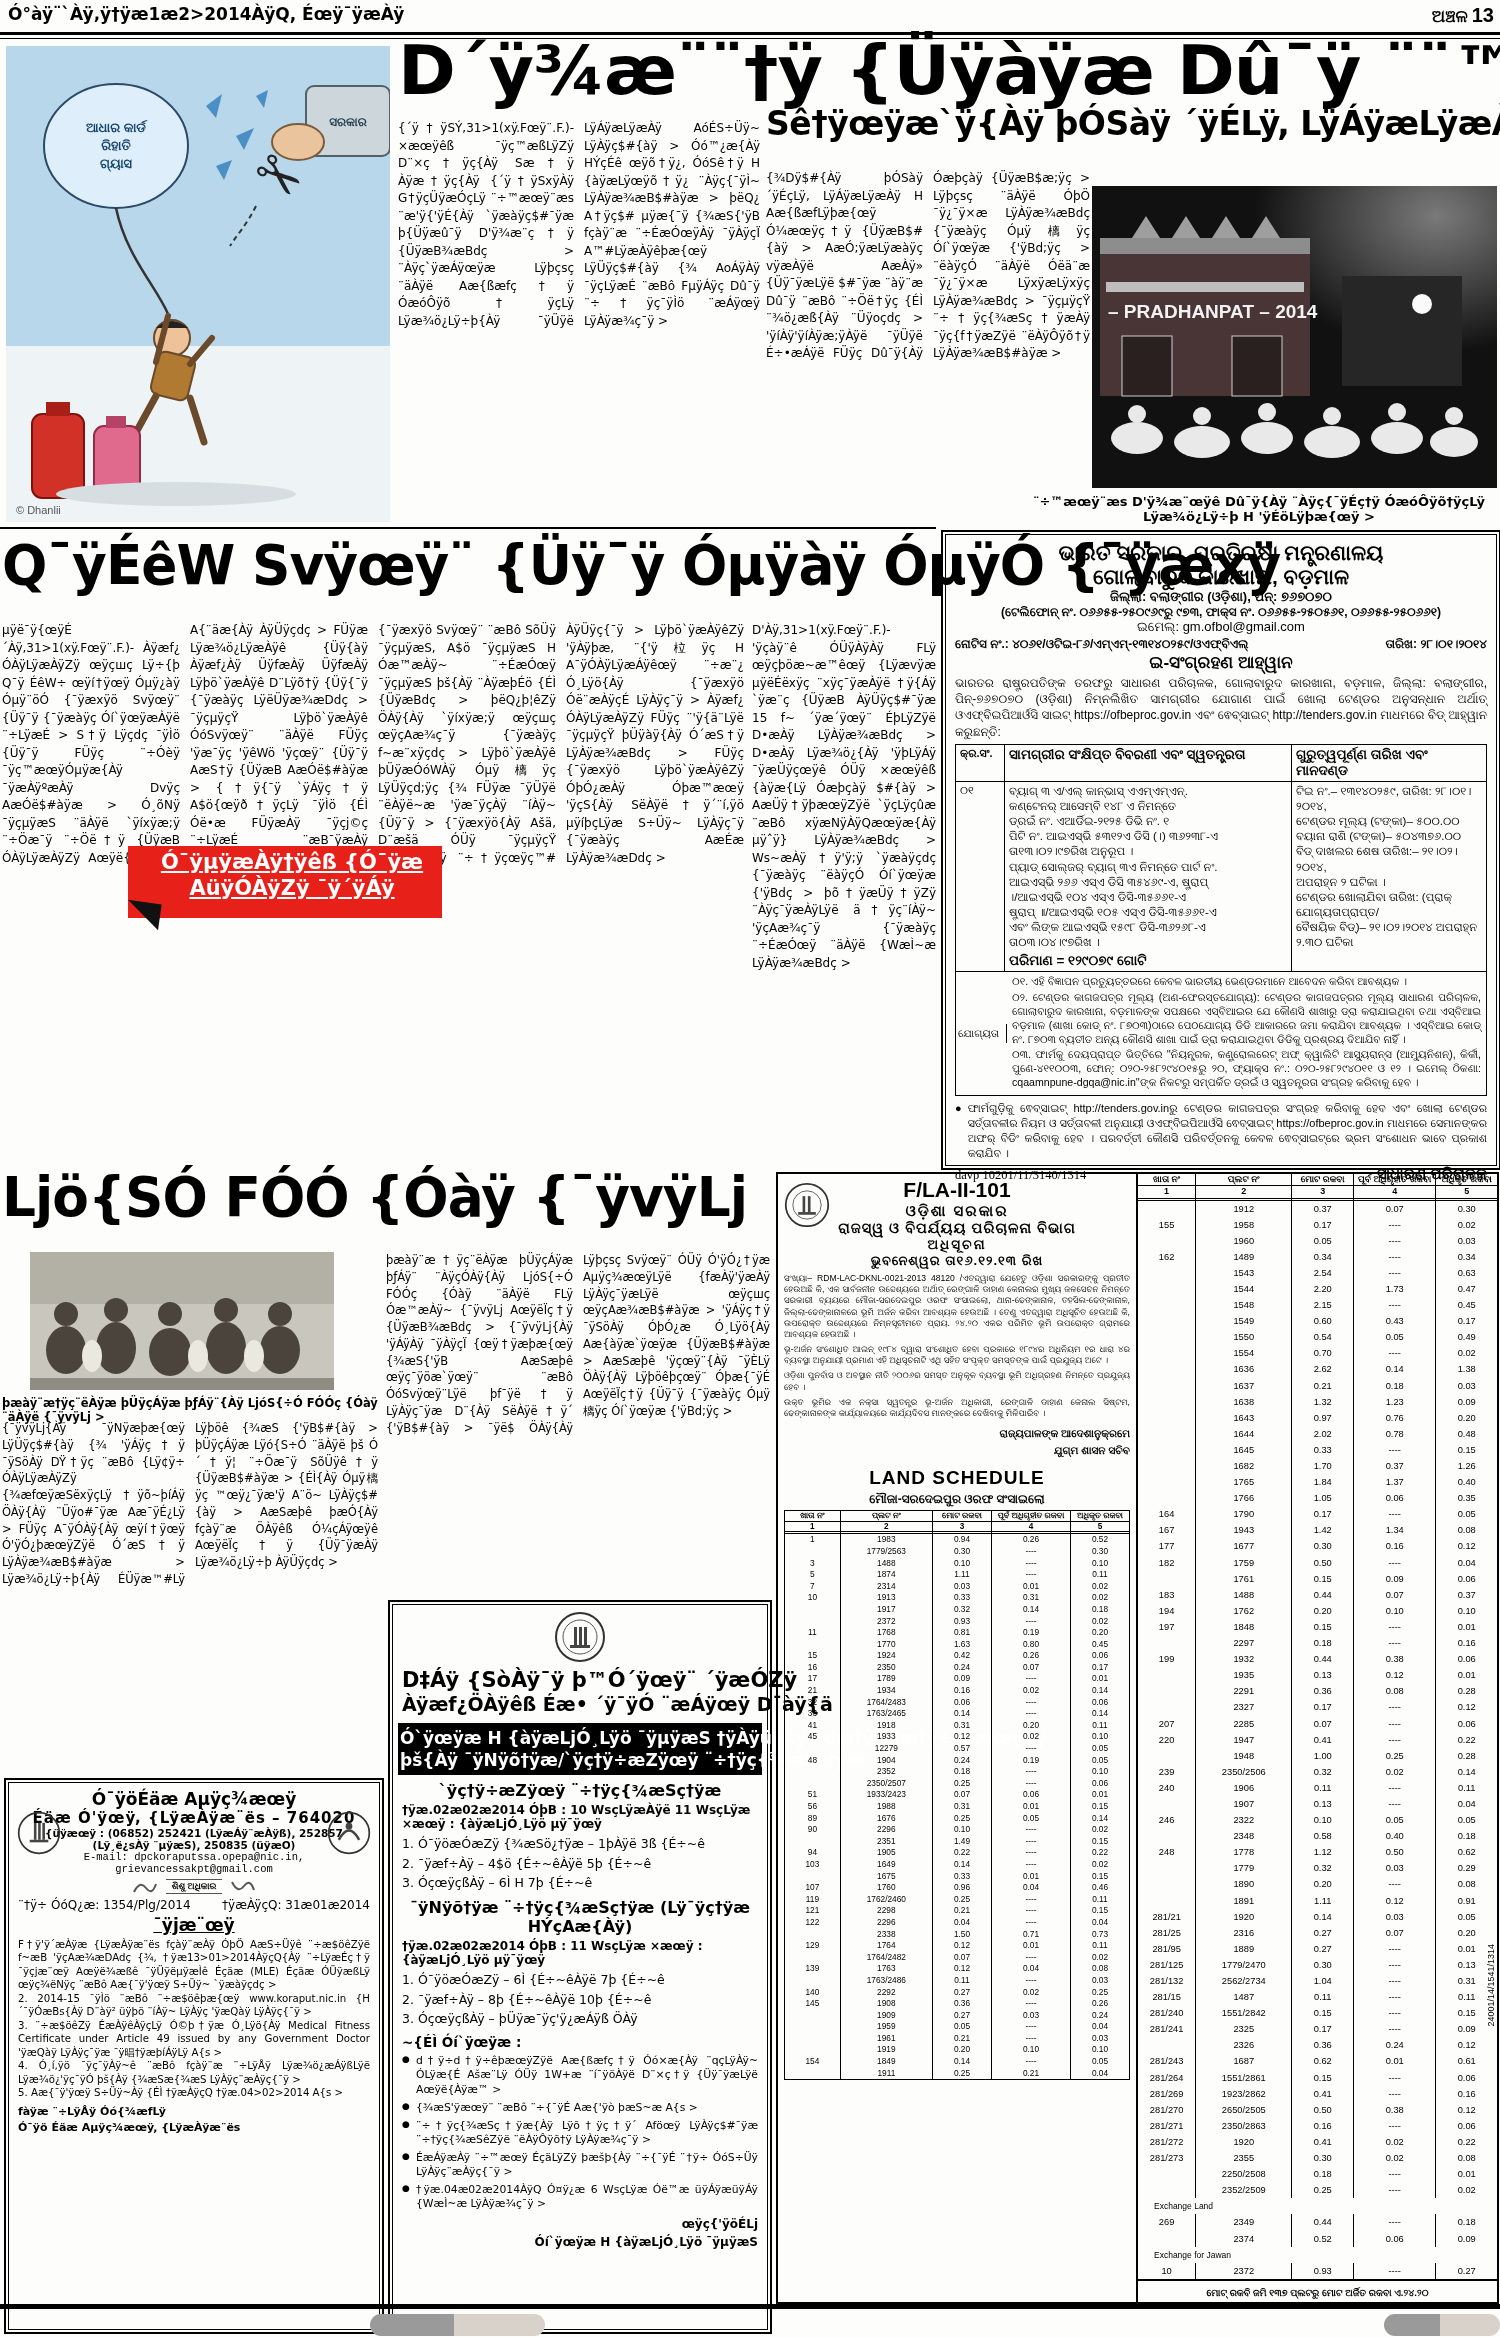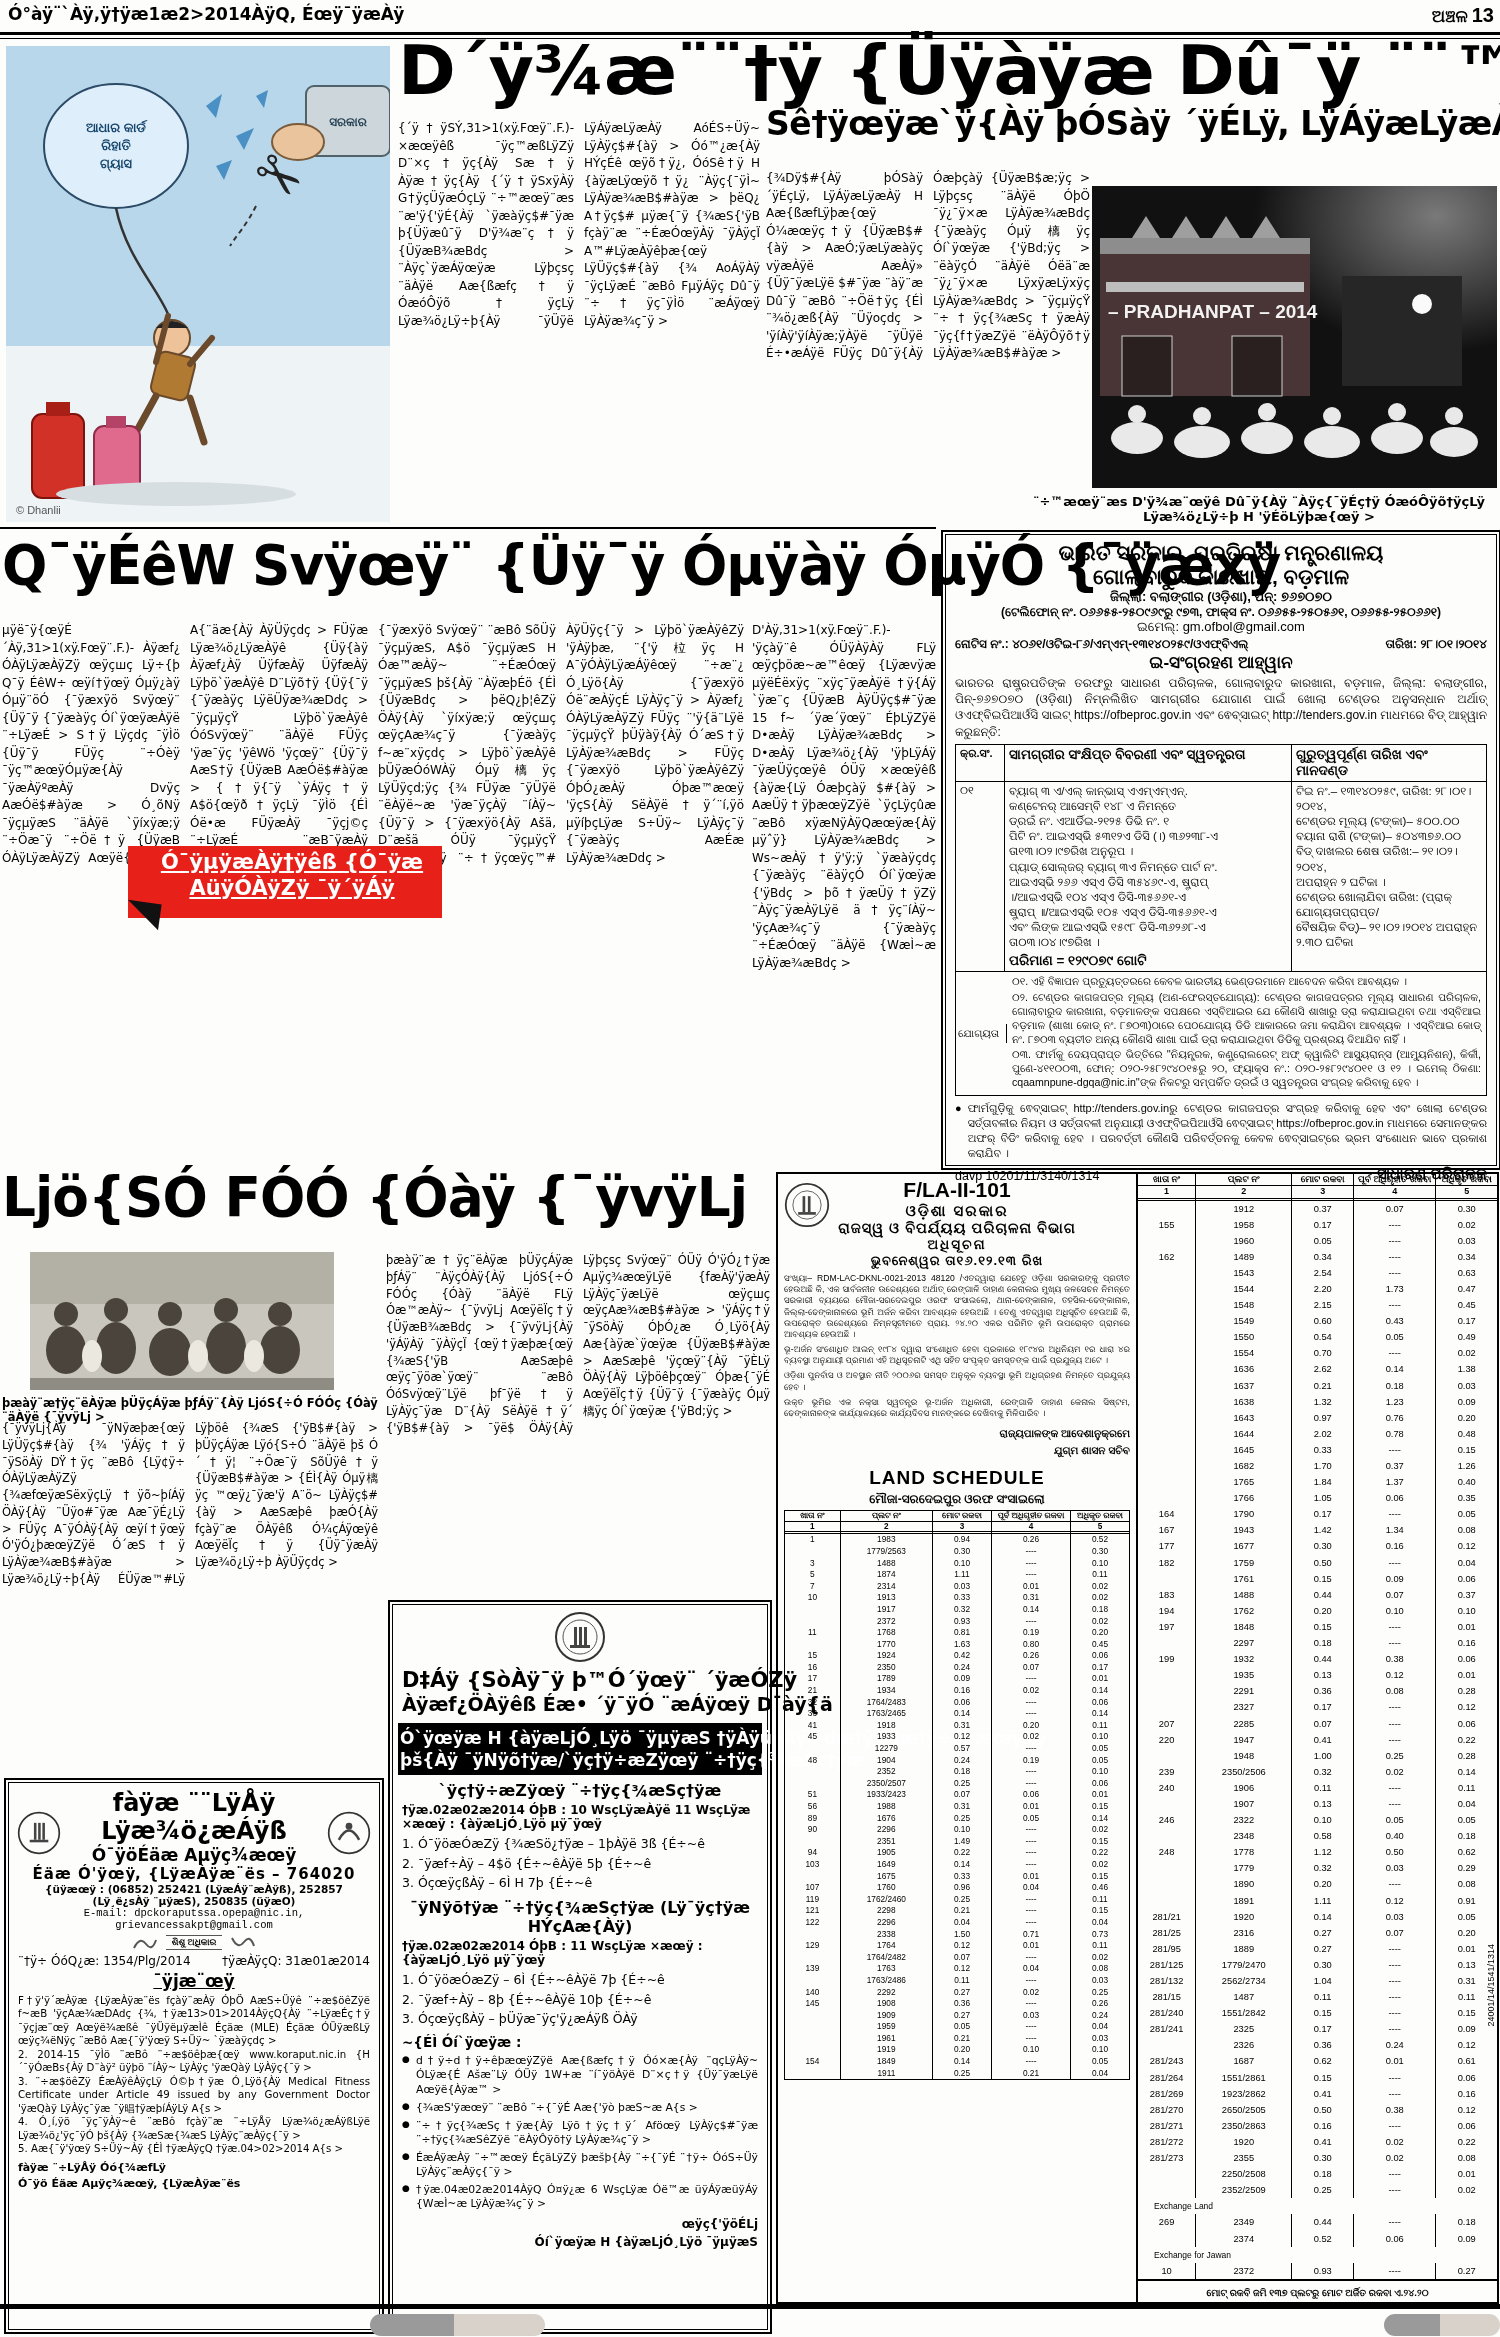--- a/index.html
+++ b/index.html
@@ -51,21 +51,21 @@
   .c-desc{width:278px;border-right:1px solid #000;}
   .c-date{flex:1;}
   .dlist .litem{font-size:11.5px;line-height:1.32;}
   .dqty{font-size:13.5px;font-weight:700;margin-top:2px;}
   .elig{display:flex;border:1px solid #000;border-top:none;align-items:center;}
   .elig-label{width:46px;font-size:10.5px;border-right:1px solid #000;padding:3px 2px;}
   .elig-items{flex:1;padding:3px 5px;}
   .elig-items .litem{font-size:10.6px;line-height:1.32;text-align:justify;margin-bottom:2px;}
   .dn-bullet{display:flex;gap:6px;font-size:11px;line-height:1.35;margin-top:5px;text-align:justify;}
   .dn-foot{display:flex;justify-content:space-between;align-items:flex-end;margin-top:4px;}
-  .dn-davp{font-size:12.5px;}
+  .dn-davp{font-size:12.5px;font-family:Liberation Serif, serif;}
   .dn-gm{font-size:15px;font-weight:700;}
   
   .ev-h{font-size:21px;font-weight:700;line-height:1.25;white-space:nowrap;}
   .ev-band{background:#000;color:#fff;text-align:center;padding:4px 2px;margin:6px -4px;}
   .ev-band .l{font-size:17px;font-weight:700;line-height:1.3;white-space:nowrap;}
   .ev-sub{font-size:16px;font-weight:700;text-align:center;margin-top:6px;}
   .ev-date{font-size:12px;font-weight:700;margin:3px 0;}
   .ev-list .litem{font-size:12.5px;line-height:1.55;}
   .ev-shesh{font-size:13.5px;font-weight:700;margin-top:6px;}
   .ev-bullets .litem{font-size:10.8px;line-height:1.3;margin:4px 0;padding-left:14px;position:relative;text-align:justify;}
@@ -376,21 +376,20 @@
         <rect x="20" y="14" width="3" height="20" fill="#444"></rect>
           <rect x="25" y="14" width="3" height="20" fill="#444"></rect>
           <rect x="30" y="14" width="3" height="20" fill="#444"></rect>
         <rect x="15" y="34" width="22" height="3" fill="#444"></rect>
       </svg>
       <svg width="44" height="44" viewBox="0 0 52 52" style="position:absolute;right:8px;top:28px;">
         <circle cx="26" cy="26" r="24" fill="none" stroke="#333" stroke-width="2"></circle>
         <path d="M14 34 q12 -22 24 0" fill="none" stroke="#444" stroke-width="3"></path>
         <circle cx="26" cy="18" r="4" fill="#444"></circle>
       </svg>
-      <div class="ctr kp-t1">fàÿæ ¨¨LÿÅÿ Lÿæ¾ö¿æÁÿß</div>
       <div class="ctr kp-t2">Ó¯ÿöÉäæ Aµÿç¾æœÿ</div>
       <div class="ctr kp-addr">Éäæ Ó'ÿœÿ, {LÿæÀÿæ¨ës – 764020</div>
       <div class="ctr kp-ph">{üÿæœÿ : (06852) 252421 (LÿæÁÿ¨æÀÿß), 252857 (Lÿ¸ë¿sÀÿ ¨µÿæS), 250835 (üÿæO)</div>
       <div class="ctr kp-email">E-mail: dpckoraputssa.opepa@nic.in, grievancessakpt@gmail.com</div>
       <div class="kp-strip">
         <svg width="26" height="14" viewBox="0 0 26 14">
             <path d="M2 12 q6 -12 12 -4 q6 8 10 -4" stroke="#555" stroke-width="2" fill="none"></path>
           </svg>
         <span class="kp-striptxt odia">ଶିଶୁ ଅଧିକାର</span>
         <svg width="26" height="14" viewBox="0 0 26 14">

